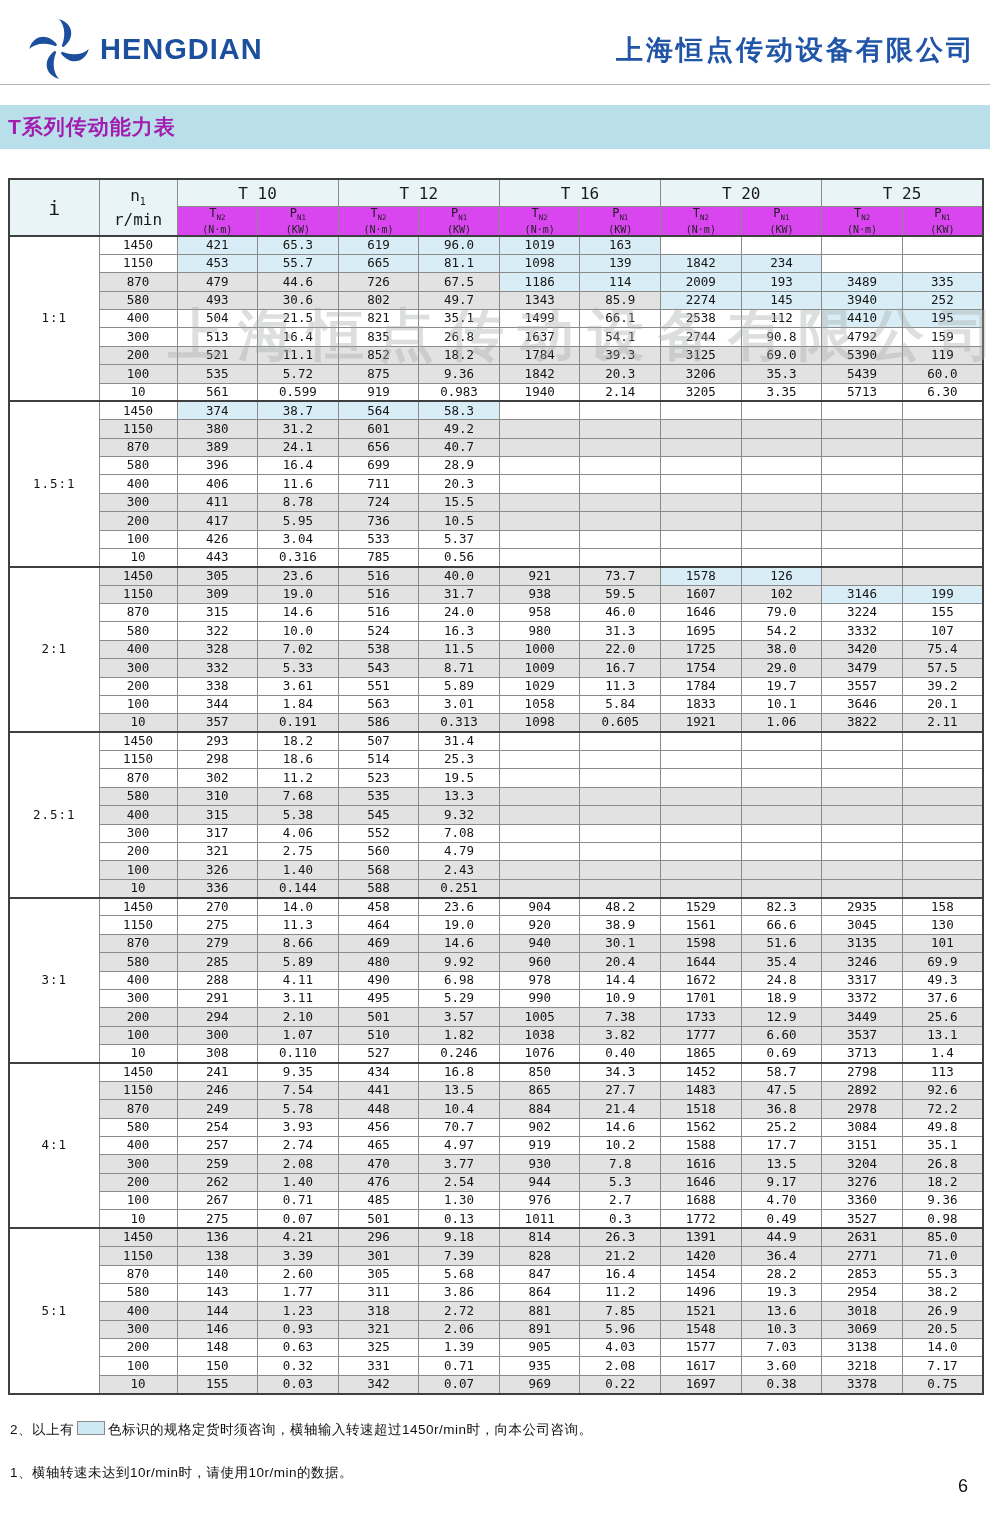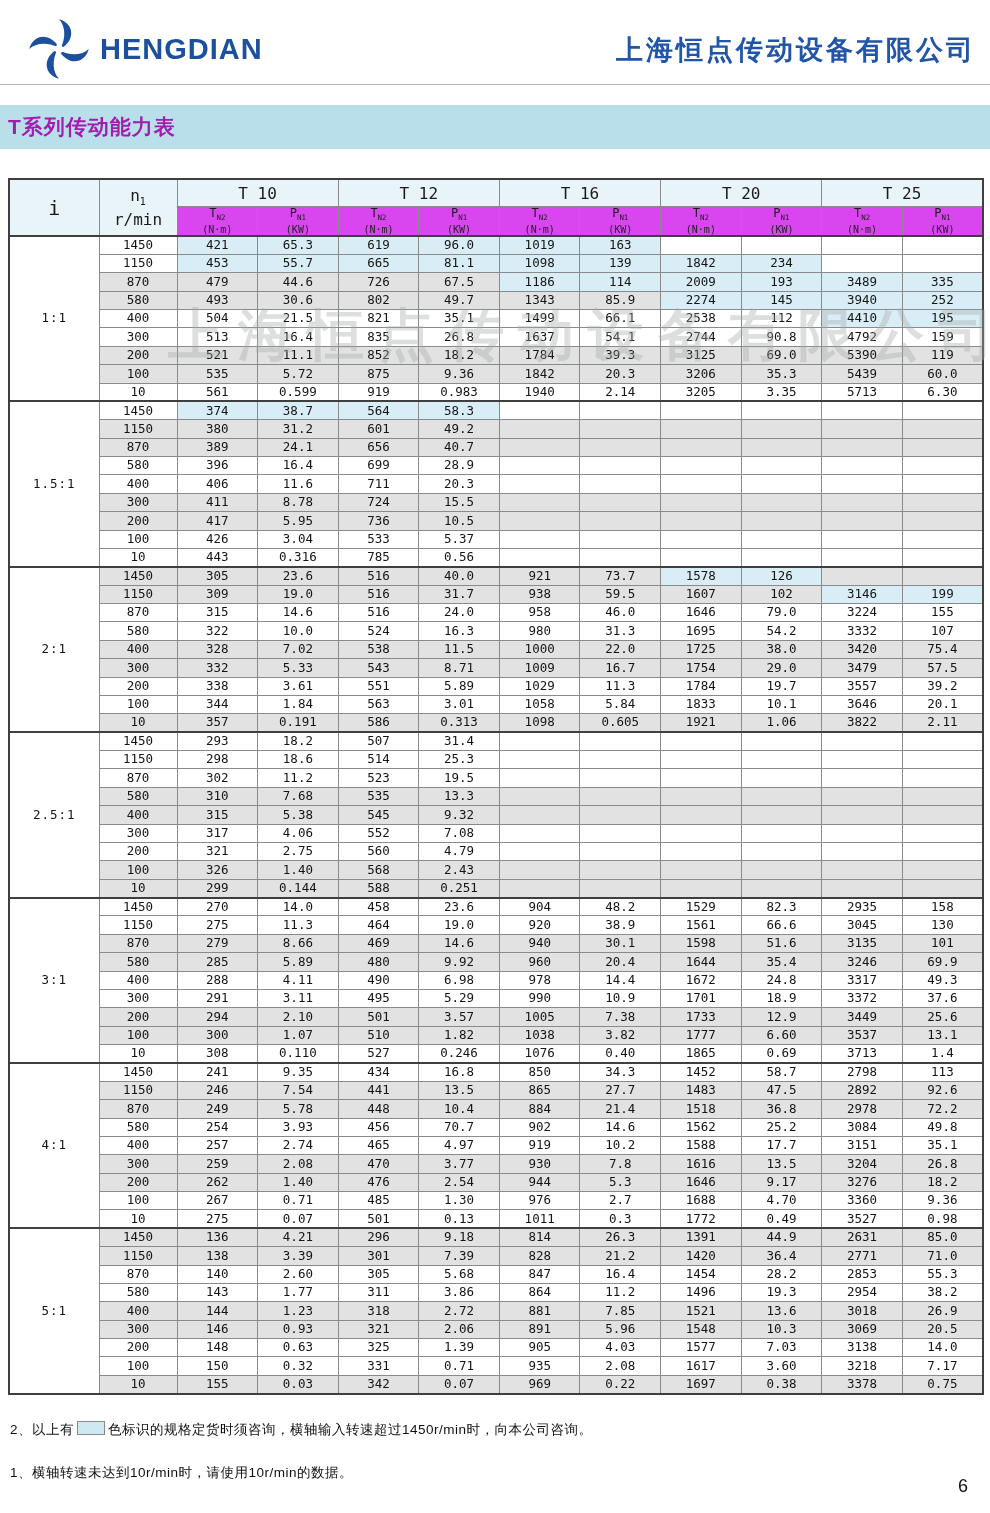--- a/index.html
+++ b/index.html
@@ -604,21 +604,21 @@
           <td class="g">2.43</td>
           <td class="g pair-start"></td>
           <td class="g"></td>
           <td class="g pair-start"></td>
           <td class="g"></td>
           <td class="g pair-start"></td>
           <td class="g"></td>
         </tr>
         <tr>
           <td class="g">10</td>
-          <td class="g pair-start">299</td>
+          <td class="g pair-start">336</td>
           <td class="g">0.144</td>
           <td class="g pair-start">588</td>
           <td class="g">0.251</td>
           <td class="g pair-start"></td>
           <td class="g"></td>
           <td class="g pair-start"></td>
           <td class="g"></td>
           <td class="g pair-start"></td>
           <td class="g"></td>
         </tr>

